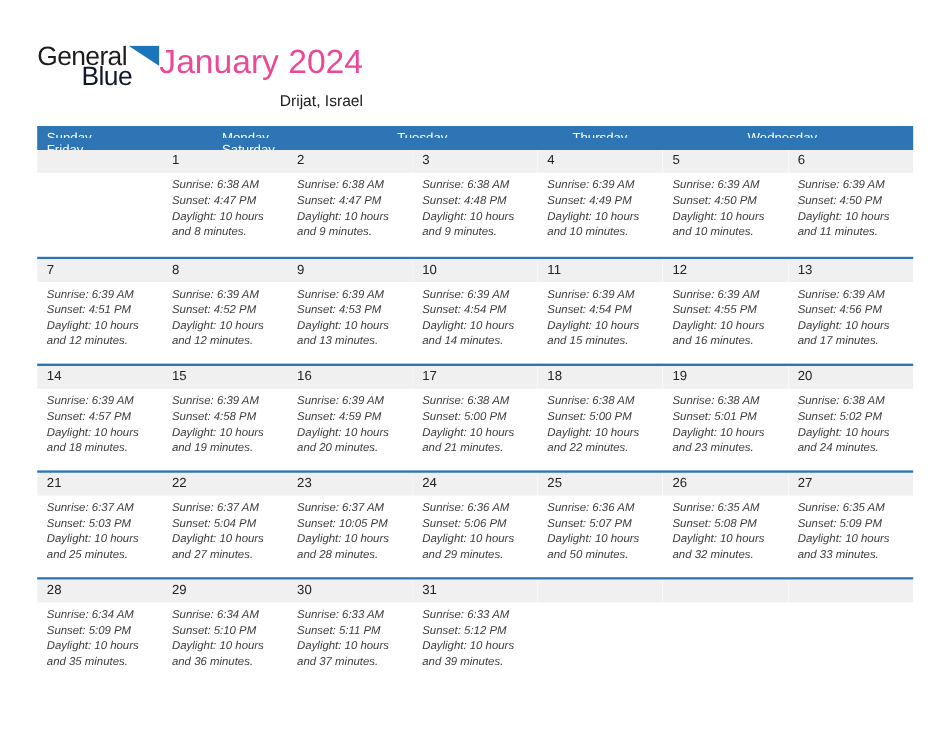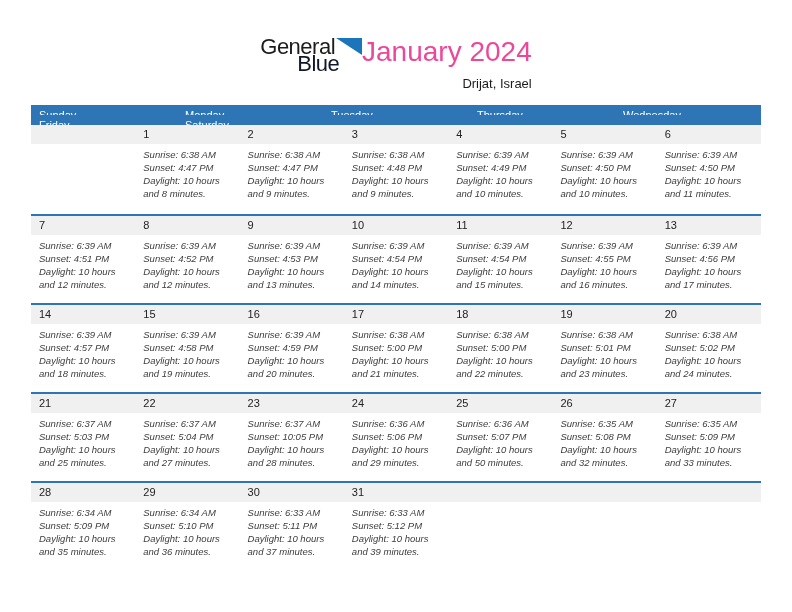--- a/index.html
+++ b/index.html
@@ -10,21 +10,21 @@
     font-family: "Liberation Sans", sans-serif;
     color: #3a3a3a;
     overflow: hidden;
   }
 
   
   .topbar {
     position: absolute;
     left: 31px; right: 31px; top: 36px;
     display: flex;
-    justify-content: center;
+    justify-content: flex-start;
     align-items: flex-start;
   }
   .logo { position: relative; line-height: 1; }
   .logo-row1 { display: flex; align-items: flex-start; }
   .logo-general {
     font-size: 22px;
     letter-spacing: -0.5px;
     color: #1c1c1c;
     font-weight: 400;
   }

